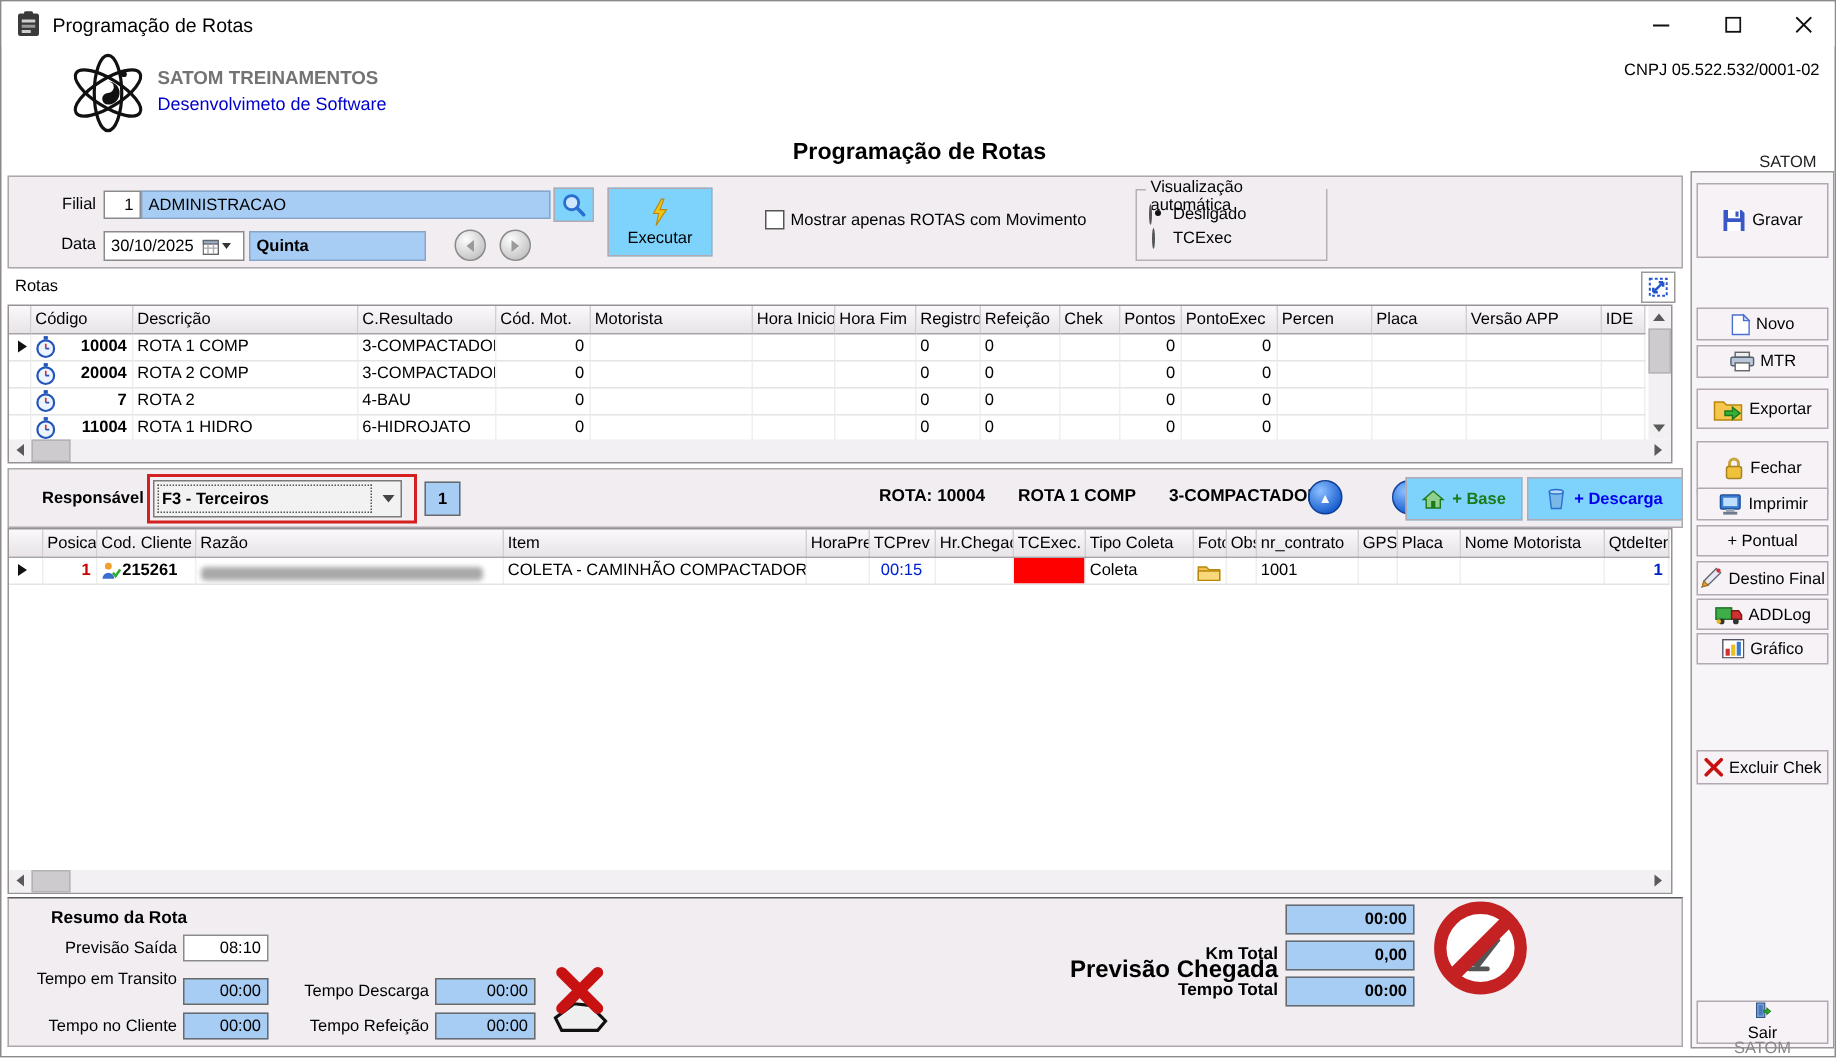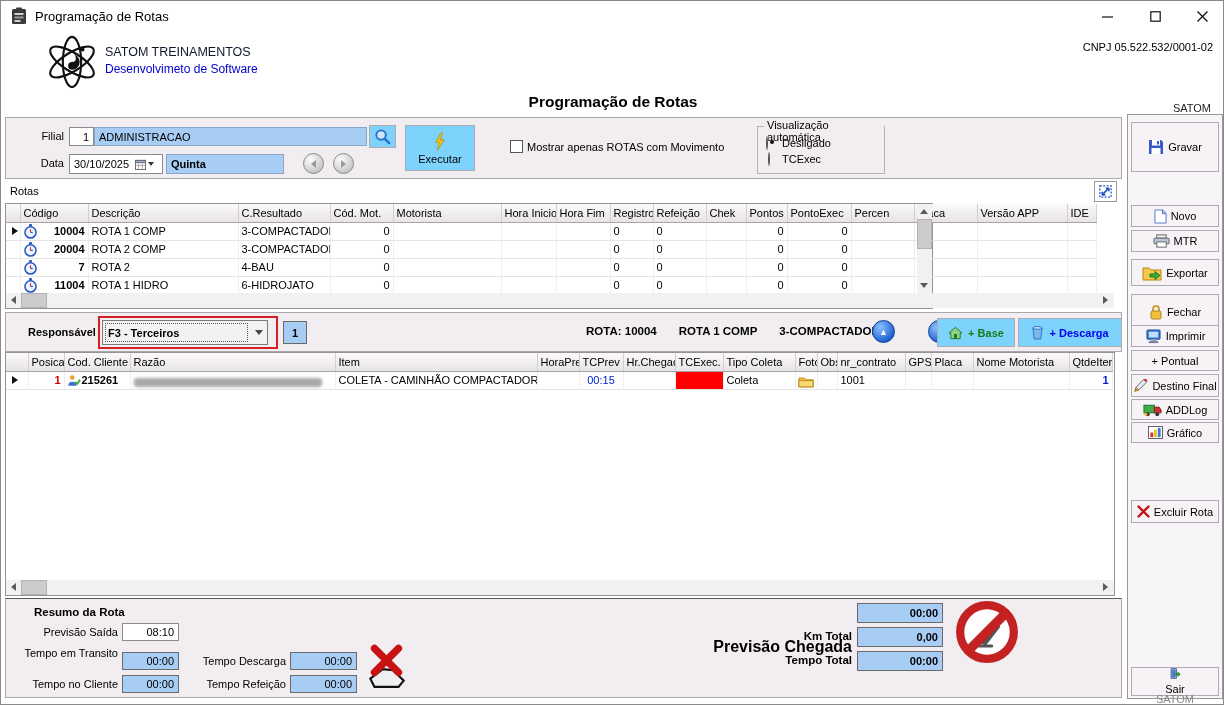--- a/index.html
+++ b/index.html
@@ -7,21 +7,21 @@
   body { font-family:"Liberation Sans","DejaVu Sans",sans-serif; font-size:11px; color:#000; }
   .window { position:relative; width:1224px; height:705px; background:#fff; border:1px solid #8a8a8a; overflow:hidden; }
   .abs { position:absolute; }
 
   
   .titlebar { position:absolute; left:0; top:0; width:1224px; height:30px; background:#fff; }
   .titlebar .ttl { position:absolute; left:34px; top:8px; font-size:13px; }
   .winbtn { position:absolute; top:0; height:30px; width:46px; display:flex; align-items:center; justify-content:center; }
 
   
-  .companyname { color:#0f172a; font-weight:normal; font-size:12.5px; }
+  .companyname { color:#737373; font-weight:bold; font-size:12.5px; }
   .companysub { color:#0000cc; font-size:12px; margin-top:3px; }
   .cnpj { position:absolute; right:10px; top:40px; font-size:11px; }
   .pagetitle { position:absolute; left:0; top:92px; width:1224px; text-align:center; font-weight:bold; font-size:15.5px; }
   .brandtop { position:absolute; right:12px; top:101px; font-size:11px; color:#222; }
 
   
   .panel { background:#f1edf1; border:1px solid #aba7ab; }
 
   .lbl { font-size:11px; }
   .field-blue { background:#a8cdf4; border:1px solid #86a6c8; font-size:11px; padding:0 4px; display:flex; align-items:center; }
@@ -183,21 +183,21 @@
 
   <span class="abs lbl" style="left:9px;top:184px;">Rotas</span>
   <div class="abs" style="left:1093px;top:180px;width:23px;height:21px;background:#fff;border:1px solid #9a9a9a;display:flex;align-items:center;justify-content:center;">
     <svg width="15" height="15" viewBox="0 0 16 16">
         <rect x="2" y="2" width="12" height="12" fill="none" stroke="#2255cc" stroke-dasharray="2 1.6" stroke-width="1.4"></rect>
         <line x1="4.5" y1="11.5" x2="11.5" y2="4.5" stroke="#2255cc" stroke-width="1.8"></line>
         <path d="M11.5 4.5 h-3.2 M11.5 4.5 v3.2 M4.5 11.5 h3.2 M4.5 11.5 v-3.2" stroke="#2255cc" stroke-width="1.8" fill="none"></path>
       </svg>
   </div>
 
-  <div class="gridwrap" style="left:4px;top:202px;width:928px;height:106px;">
+  <div class="gridwrap" style="left:4px;top:202px;width:1110px;height:106px;">
     <table class="grid" style="width:1090px;">
       <colgroup>
         <col style="width:14px">
           <col style="width:68px">
           <col style="width:150px">
           <col style="width:92px">
           <col style="width:63px">
           <col style="width:108px">
           <col style="width:55px">
           <col style="width:54px">
@@ -615,21 +615,21 @@
         </svg>
       <span>Gráfico</span>
     </div>
     <div class="sbtn" style="top:385px;height:23px;">
       <svg width="13" height="13" viewBox="0 0 13 13">
           <g stroke="#c81212" stroke-width="2.4" stroke-linecap="round">
             <line x1="1.5" y1="1.5" x2="11.5" y2="11.5"></line>
             <line x1="11.5" y1="1.5" x2="1.5" y2="11.5"></line>
           </g>
         </svg>
-      <span>Excluir Rota</span>
+      <span>Excluir Chek</span>
     </div>
     <div class="sbtn" style="top:552px;height:29px;flex-direction:column;">
       <svg width="15" height="15" viewBox="0 0 15 16">
           <rect x="1" y="1" width="8" height="14" fill="#7aa0d8" stroke="#2d4f86"></rect>
           <rect x="3" y="3" width="4" height="10" fill="#4a78b8"></rect>
           <path d="M8 8 h3 V6 l3.5 3 -3.5 3 v-2 H8 z" fill="#35b034" stroke="#1d7a1c"></path>
         </svg>
       <span>Sair</span>
     </div>
     <div class="abs" style="left:0;top:578px;width:94px;text-align:center;color:#8a868a;font-size:11px;">SATOM</div>

